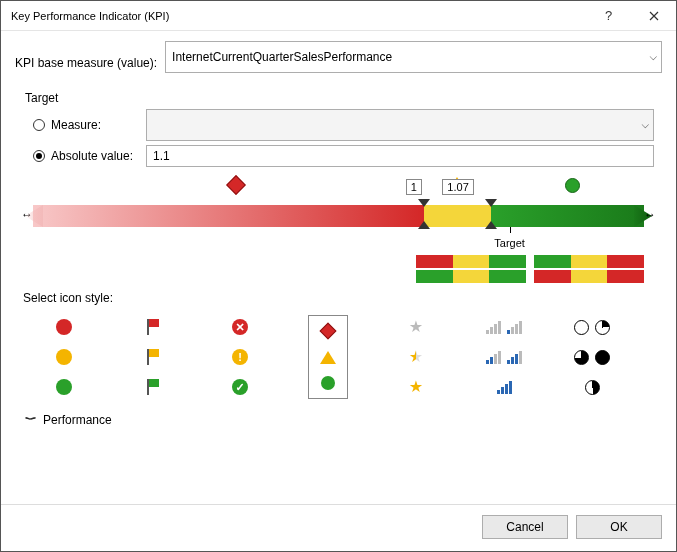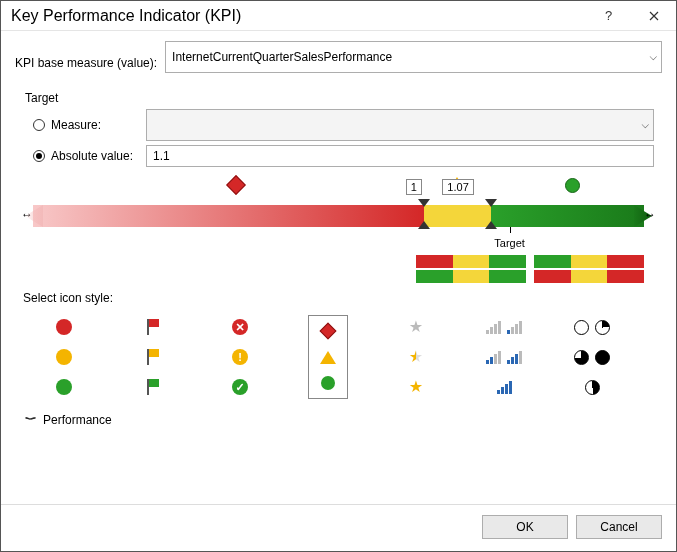--- a/index.html
+++ b/index.html
@@ -17,21 +17,21 @@
   }
   
   .titlebar {
     height: 30px;
     background: #fff;
     border-bottom: 1px solid #e5e5e5;
     display: flex;
     align-items: center;
     padding-left: 10px;
   }
-  .titlebar .title { flex: 1; font-size: 16px; }
+  .titlebar .title { flex: 1; font-size: 11px; }
   .win-btn {
     width: 45px; height: 30px;
     display: flex; align-items: center; justify-content: center;
     font-size: 13px; color: #333;
   }
   .content {
     flex: 1;
     padding: 10px 14px 6px 14px;
     display: flex;
     flex-direction: column;
@@ -400,18 +400,18 @@
     <div class="descriptions">
       <span class="chev-up">︾</span>
       <span>Performance</span>
     </div>
   </div>
 
 </div>
 
 <div class="footer">
   <div class="btn">
+      <span>Cancel</span>
+    </div>
+  <div class="btn">
       <span>OK</span>
     </div>
-  <div class="btn">
-      <span>Cancel</span>
-    </div>
 </div>
 
 </body></html>

